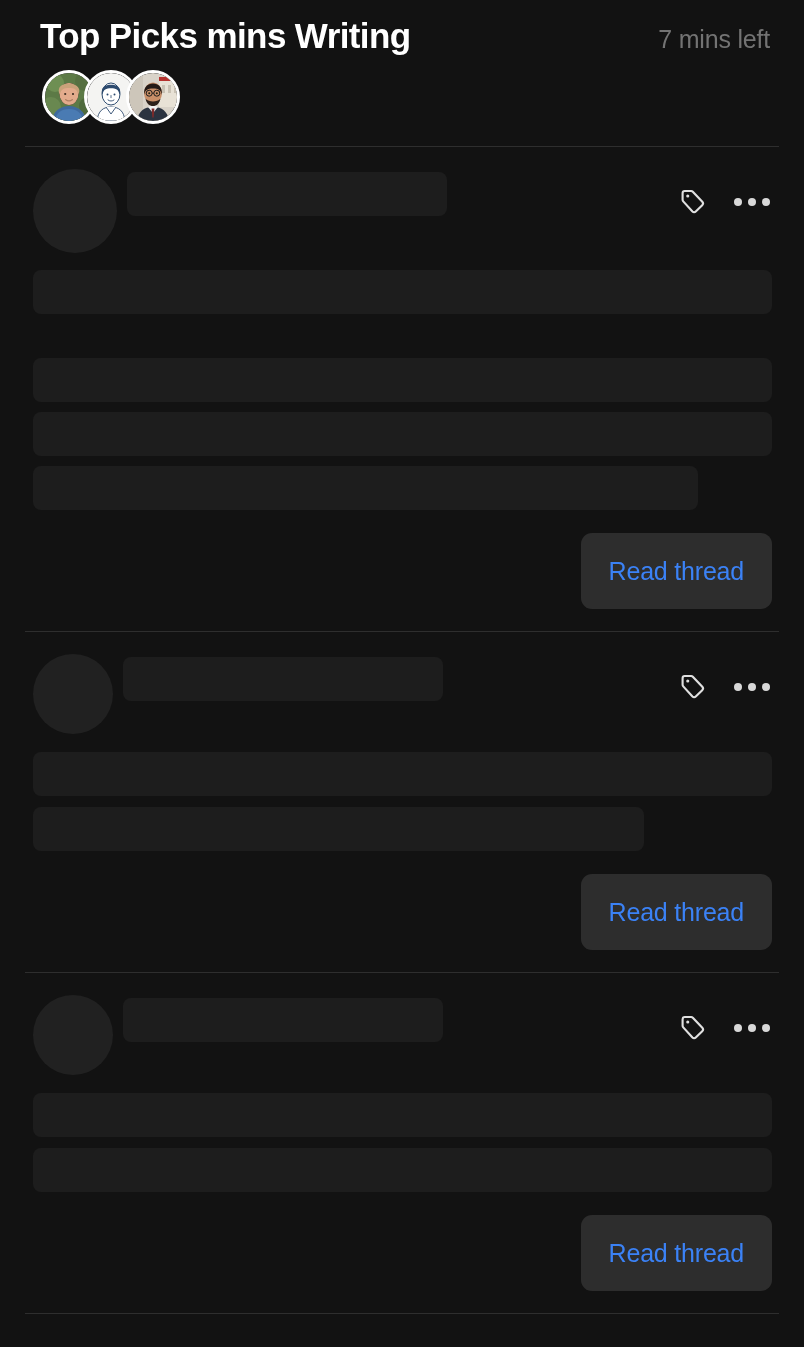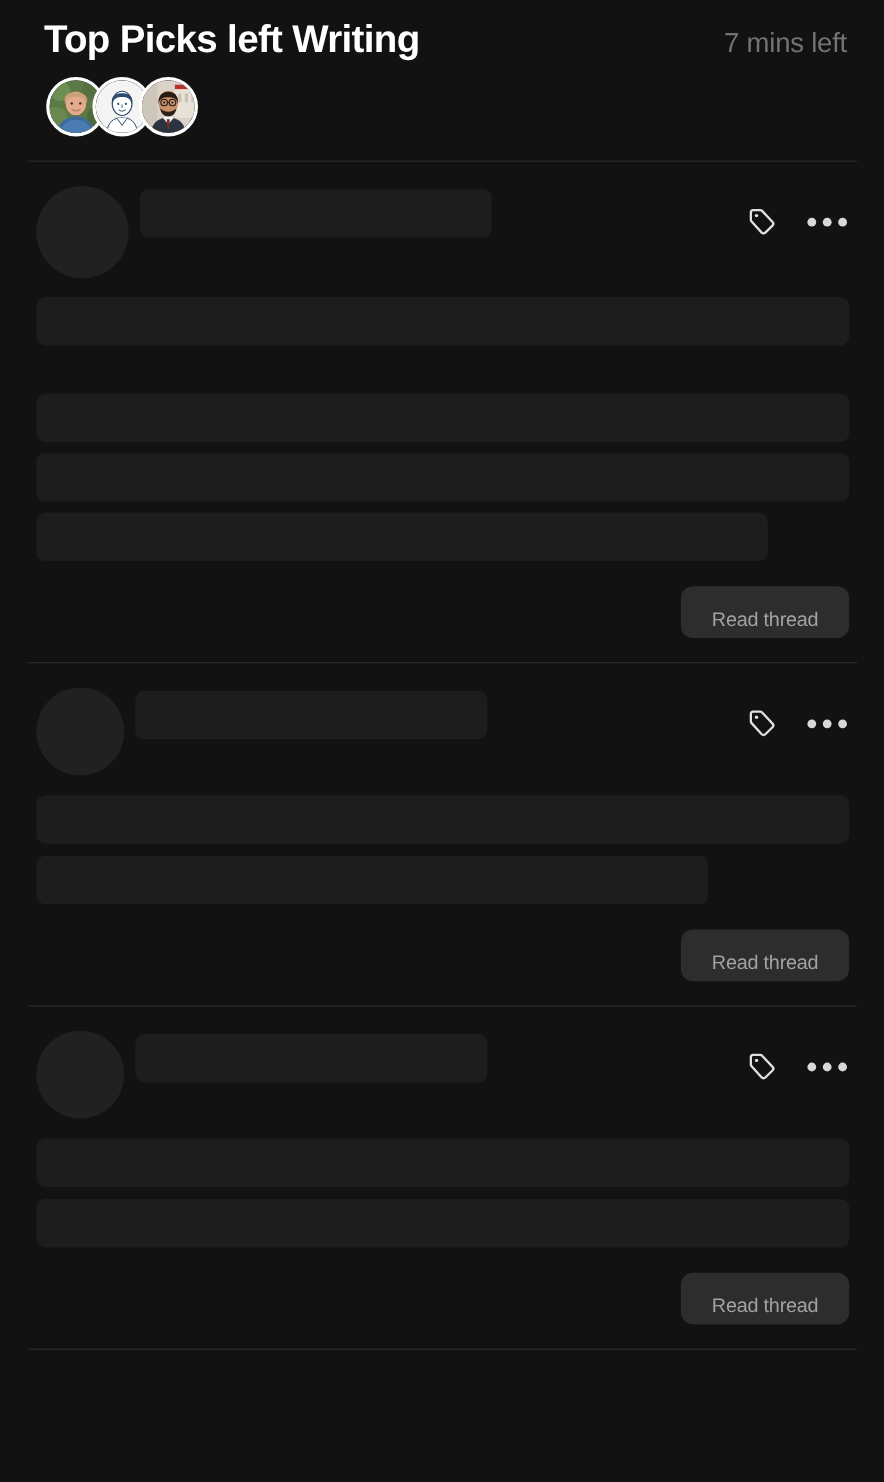--- a/index.html
+++ b/index.html
@@ -150,41 +150,41 @@
   }
 
   .card-foot {
     display: flex;
     justify-content: flex-end;
     padding-top: 23px;
     padding-bottom: 22px;
   }
   .read-btn {
     background: #2d2d2d;
-    color: #a3a3a3;
+    color: #3b82f6;
     border: none;
     border-radius: 11px;
     font-family: "Liberation Sans", sans-serif;
-    font-size: 18px;
+    font-size: 25px;
     letter-spacing: -0.2px;
     padding: 0 28px;
-    height: 47px;
+    height: 76px;
     line-height: 61px;
     cursor: pointer;
     white-space: nowrap;
   }
 </style>
 </head>
 <body>
 
 <div class="screen">
 
   <div class="header">
     <div class="header-row">
-      <div class="page-title">Top Picks left Writing</div>
+      <div class="page-title">Top Picks mins Writing</div>
       <div class="time-left">7 mins left</div>
     </div>
 
     <div class="avatar-stack">
       <div class="avatar">
         <svg viewBox="0 0 48 48" xmlns="http://www.w3.org/2000/svg">
           <defs>
             <clipPath id="c1">
                 <circle cx="24" cy="24" r="24"></circle>
               </clipPath>

